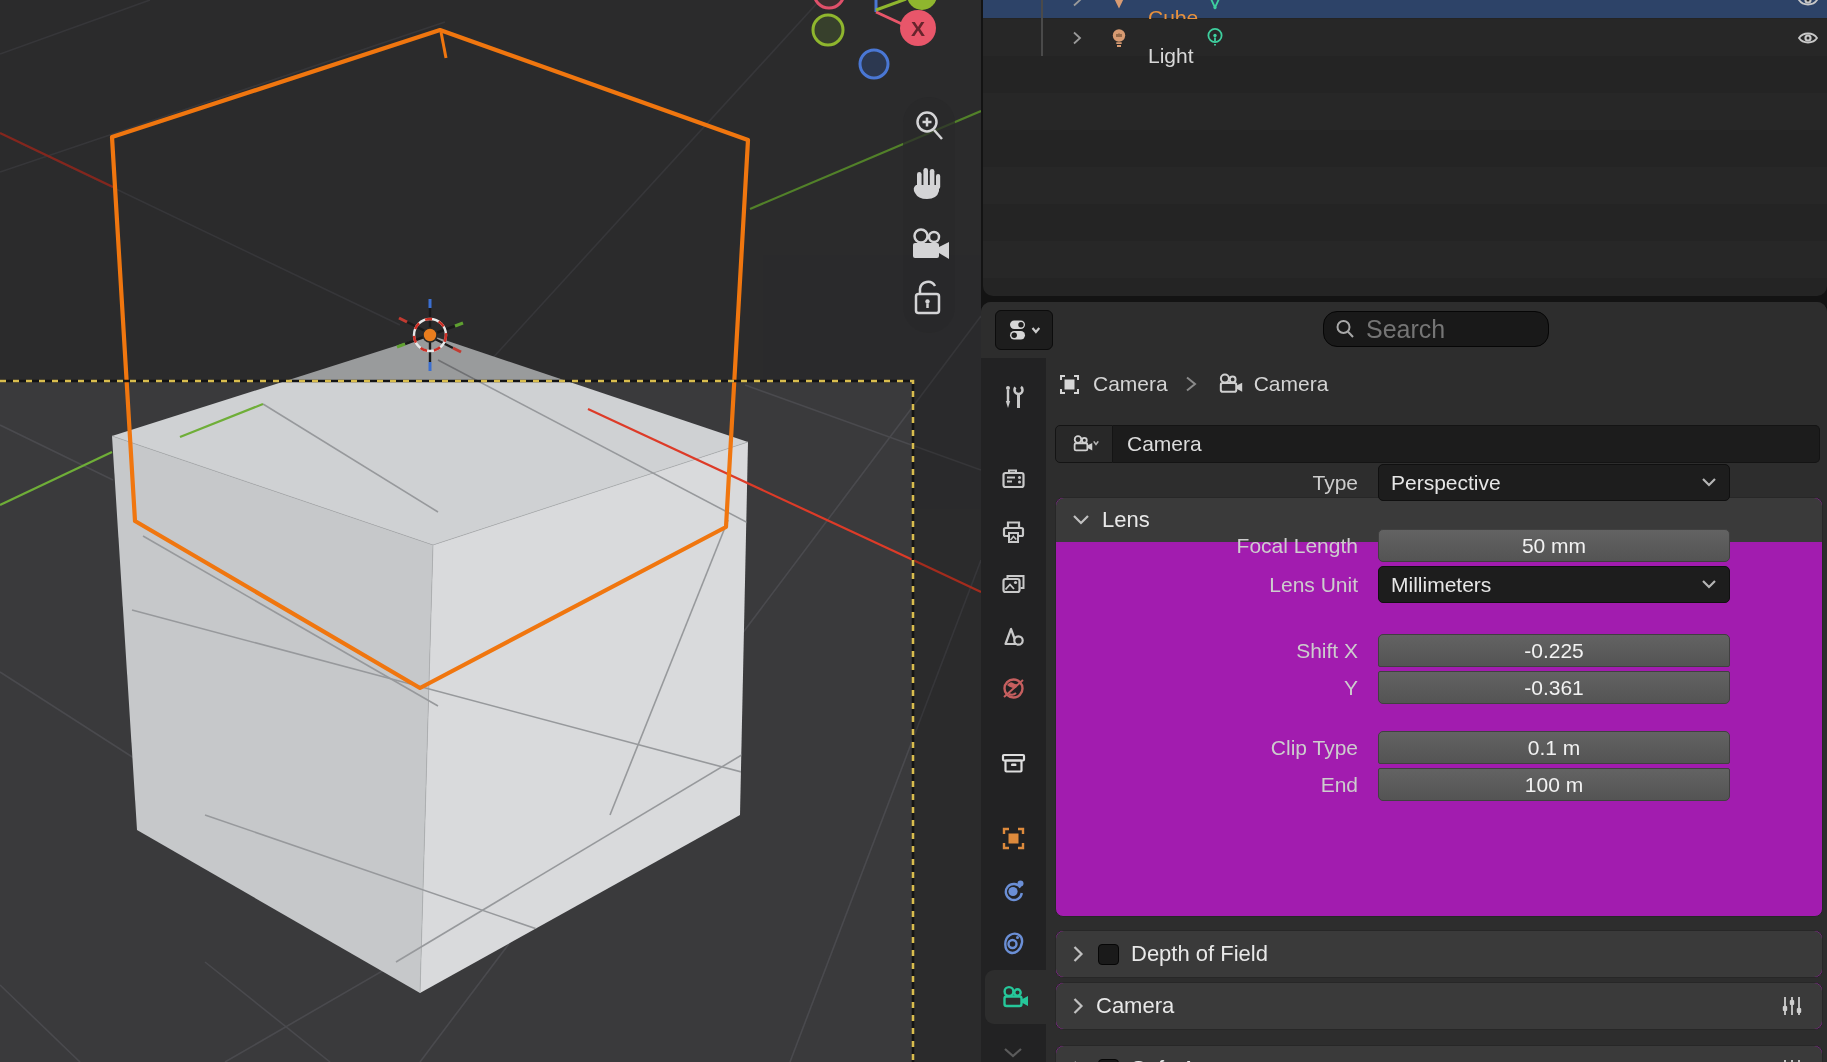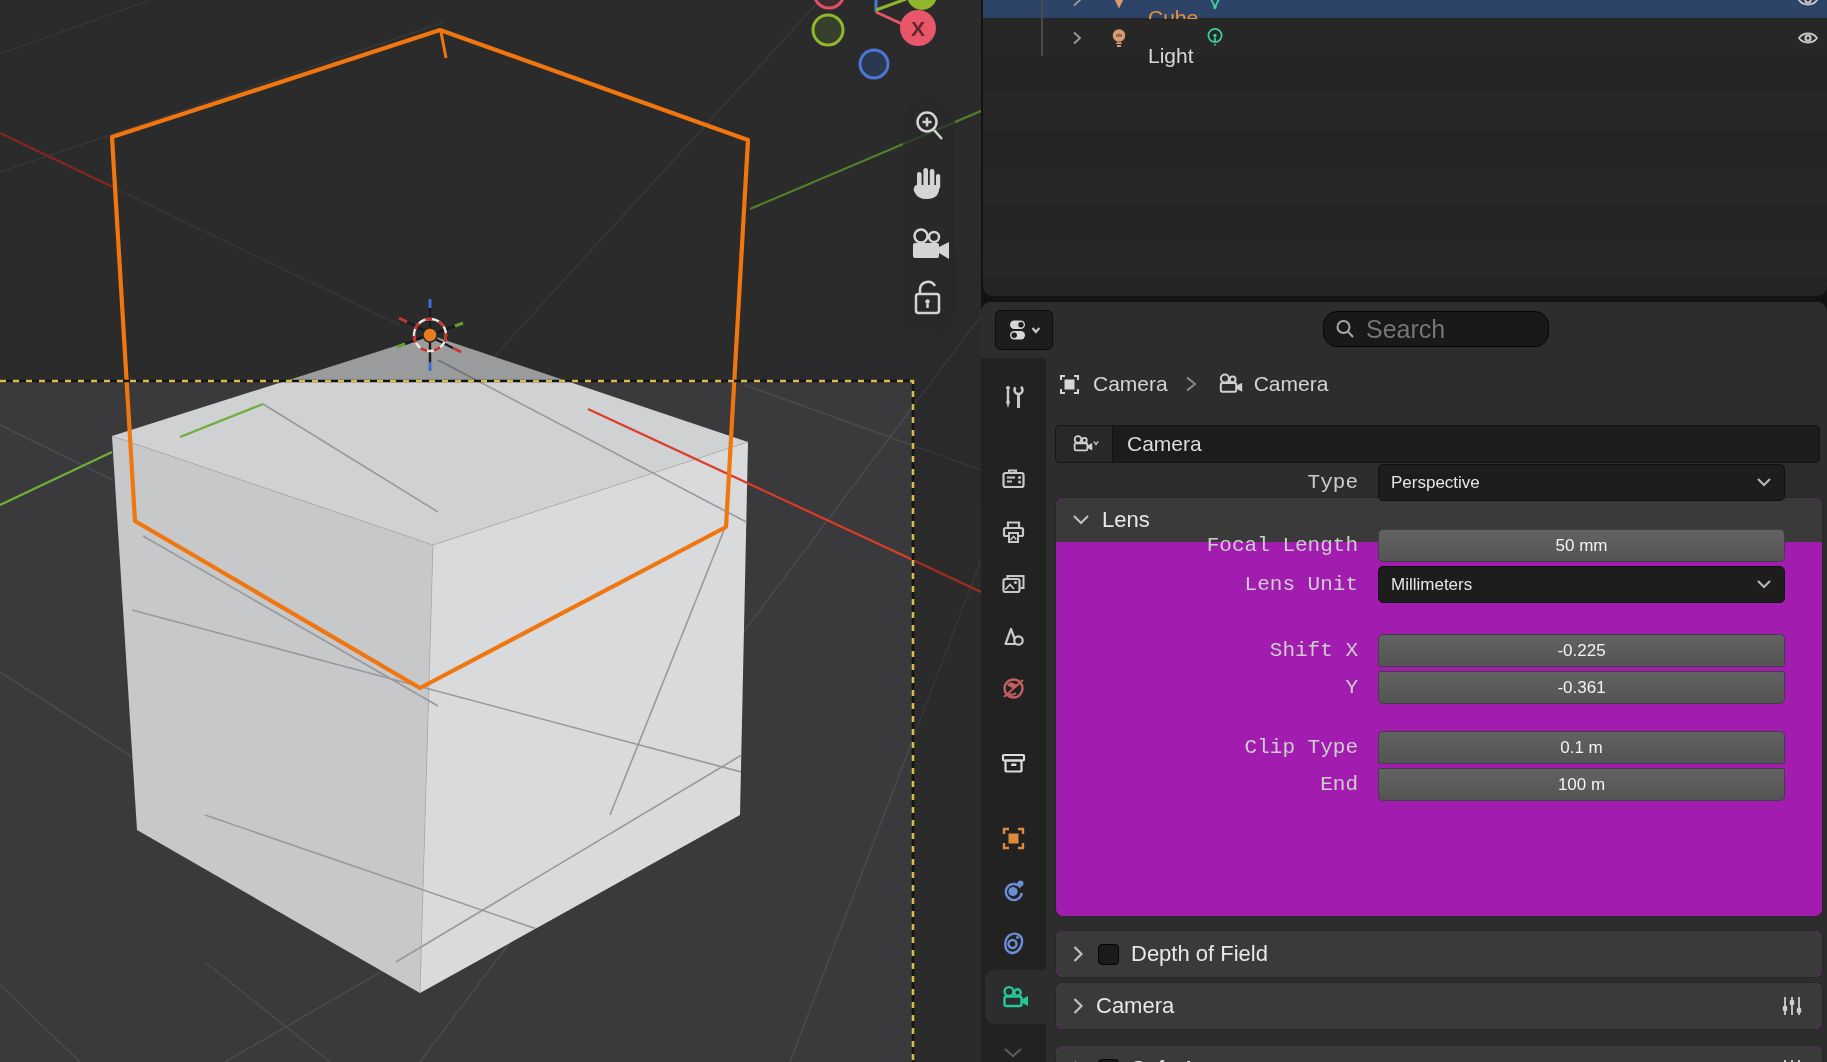--- a/index.html
+++ b/index.html
@@ -57,22 +57,22 @@
   .panel-lens{top:139px;height:420px;}
   .panel-header{height:44px;display:flex;align-items:center;padding-left:16px;cursor:pointer;background:#3a3a3a;border-radius:8px 8px 0 0;}
   .panel-collapsed{height:46px;display:flex;align-items:center;padding-left:16px;cursor:pointer;background:#3a3a3a;}
   .panel-title{font-size:22px;color:#e8e8e8;margin-left:12px;}
   .p-dof{top:572px;}
   .p-cam{top:624px;}
   .p-safe{top:687px;}
   .checkbox{width:21px;height:21px;background:#1a1a1a;border:1px solid #060606;border-radius:4px;margin-left:14px;cursor:pointer;}
   .preset-btn{position:absolute;right:18px;top:11px;width:24px;height:24px;cursor:pointer;}
 
-  .f-label{position:absolute;left:74px;width:238px;text-align:right;font-size:21px;color:#cdcdcd;line-height:33px;font-family:Liberation Mono, monospace;}
-  .field{position:absolute;left:332px;width:407px;height:33px;font-size:17px;cursor:pointer;}
+  .f-label{position:absolute;left:74px;width:238px;text-align:right;font-size:21px;color:#cdcdcd;line-height:33px;}
+  .field{position:absolute;left:332px;width:352px;height:33px;font-size:21px;cursor:pointer;}
   .dropdown{background:#1d1d1d;border:1px solid #101010;border-radius:5px;height:37px;display:flex;align-items:center;color:#e6e6e6;padding:0 12px;}
   .dropdown .dd-chev{margin-left:auto;}
   .slider{background:#595959;border:1px solid #404040;border-radius:5px;display:flex;align-items:center;justify-content:center;color:#f2f2f2;
     background-image:linear-gradient(180deg,rgba(255,255,255,.06),rgba(0,0,0,.06));}
   .r-top{border-radius:5px 5px 2px 2px;}
   .r-bot{border-radius:2px 2px 5px 5px;}
   svg.ic{display:block;}
 </style>
 </head>
 <body>

